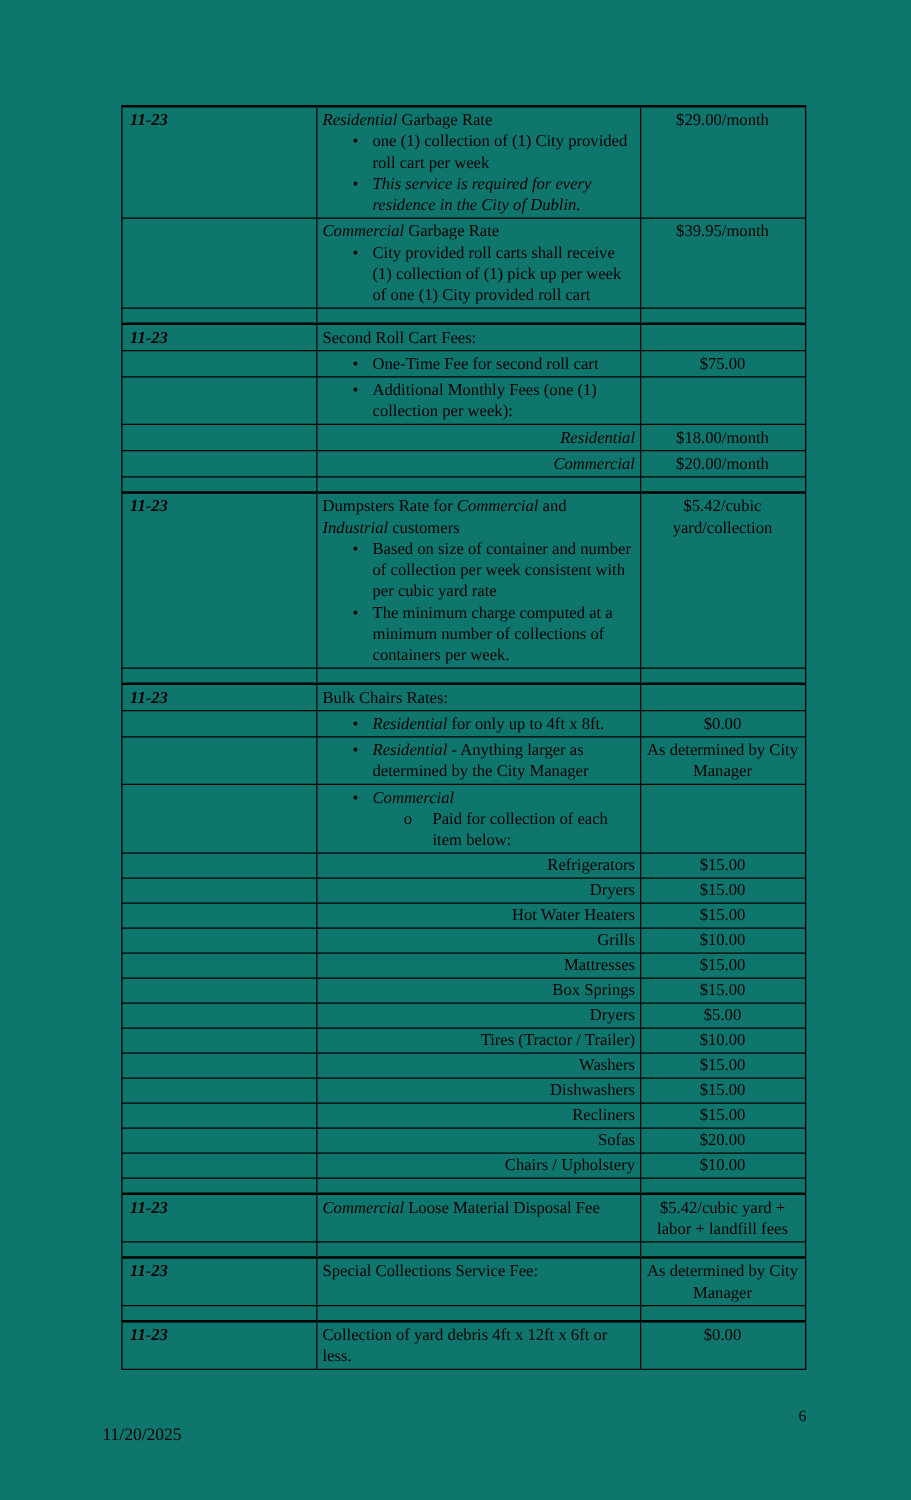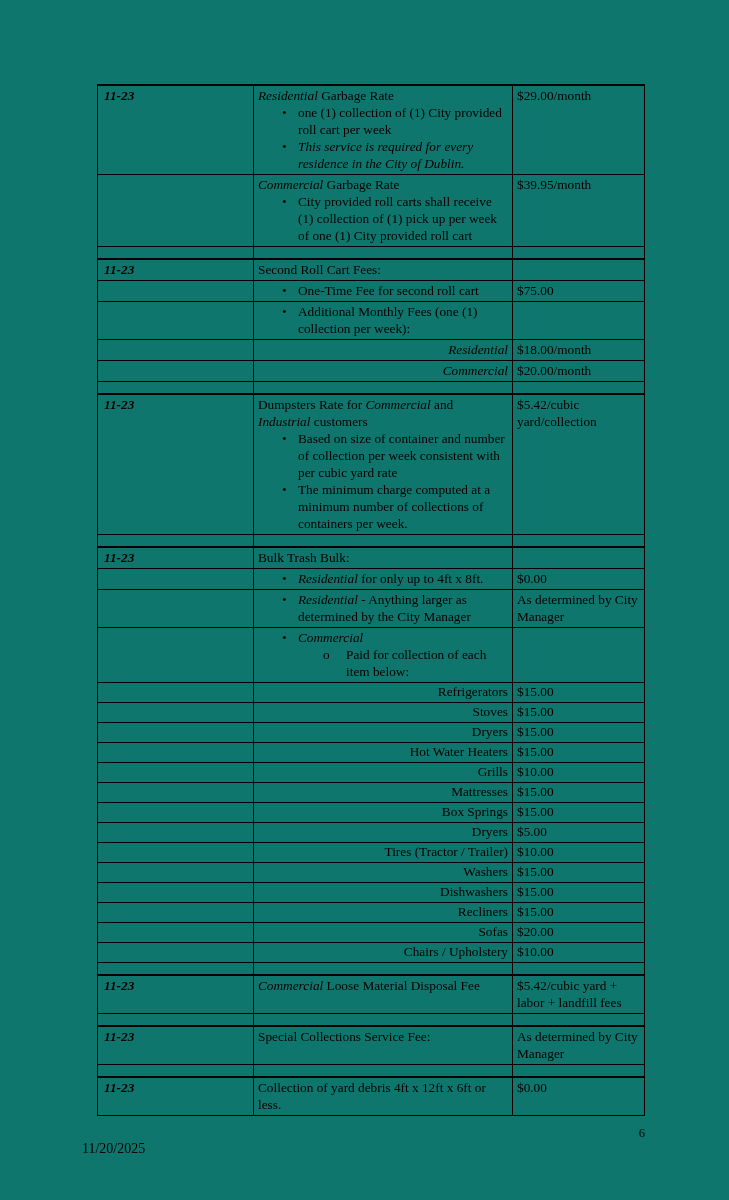--- a/index.html
+++ b/index.html
@@ -21,21 +21,21 @@
   }
   td {
     border: 1px solid #000;
     vertical-align: top;
     padding: 1px 4px 2px 4px;
     overflow: hidden;
   }
   tr.sec td { border-top: 2px solid #000; }
   tr.sep td { height: 11px; padding: 0; }
   td.date { font-weight: bold; font-style: italic; padding-left: 6px; }
-  td.rate { text-align: left; padding-right: 5px; }
+  td.rate { text-align: center; padding-right: 5px; }
   td.desc.r { text-align: right; padding-right: 4px; }
   .em { font-style: italic; }
   tr.item td { line-height: 16px; }
 
   .bullet { display: flex; }
   .bullet .g { flex: 0 0 16px; margin-left: 24px; }
   .bullet.sub .g { flex: 0 0 23px; margin-left: 65px; }
   .bullet .txt { flex: 1 1 auto; }
 
   .page-number {
@@ -153,21 +153,21 @@
   </tr>
 
   <tr class="sep">
           <td></td>
           <td></td>
           <td></td>
         </tr>
 
   <tr class="sec">
     <td class="date">11-23</td>
-    <td class="desc">Bulk Trash Bulk:</td>
+    <td class="desc">Bulk Chairs Rates:</td>
     <td class="rate"></td>
   </tr>
   <tr>
     <td class="date"></td>
     <td class="desc">
       <div class="bullet">
               <span class="g">•</span>
               <span class="txt"><span class="em">Residential</span><span> for only up to 4ft x 8ft.</span></span>
             </div>
     </td>
@@ -198,25 +198,20 @@
     <td class="rate"></td>
   </tr>
 
   <tr class="item">
     <td class="date"></td>
     <td class="desc r">Refrigerators</td>
     <td class="rate">$15.00</td>
   </tr>
   <tr class="item">
     <td class="date"></td>
-    <td class="desc r">Stoves</td>
-    <td class="rate">$15.00</td>
-  </tr>
-  <tr class="item">
-    <td class="date"></td>
     <td class="desc r">Dryers</td>
     <td class="rate">$15.00</td>
   </tr>
   <tr class="item">
     <td class="date"></td>
     <td class="desc r">Hot Water Heaters</td>
     <td class="rate">$15.00</td>
   </tr>
   <tr class="item">
     <td class="date"></td>

